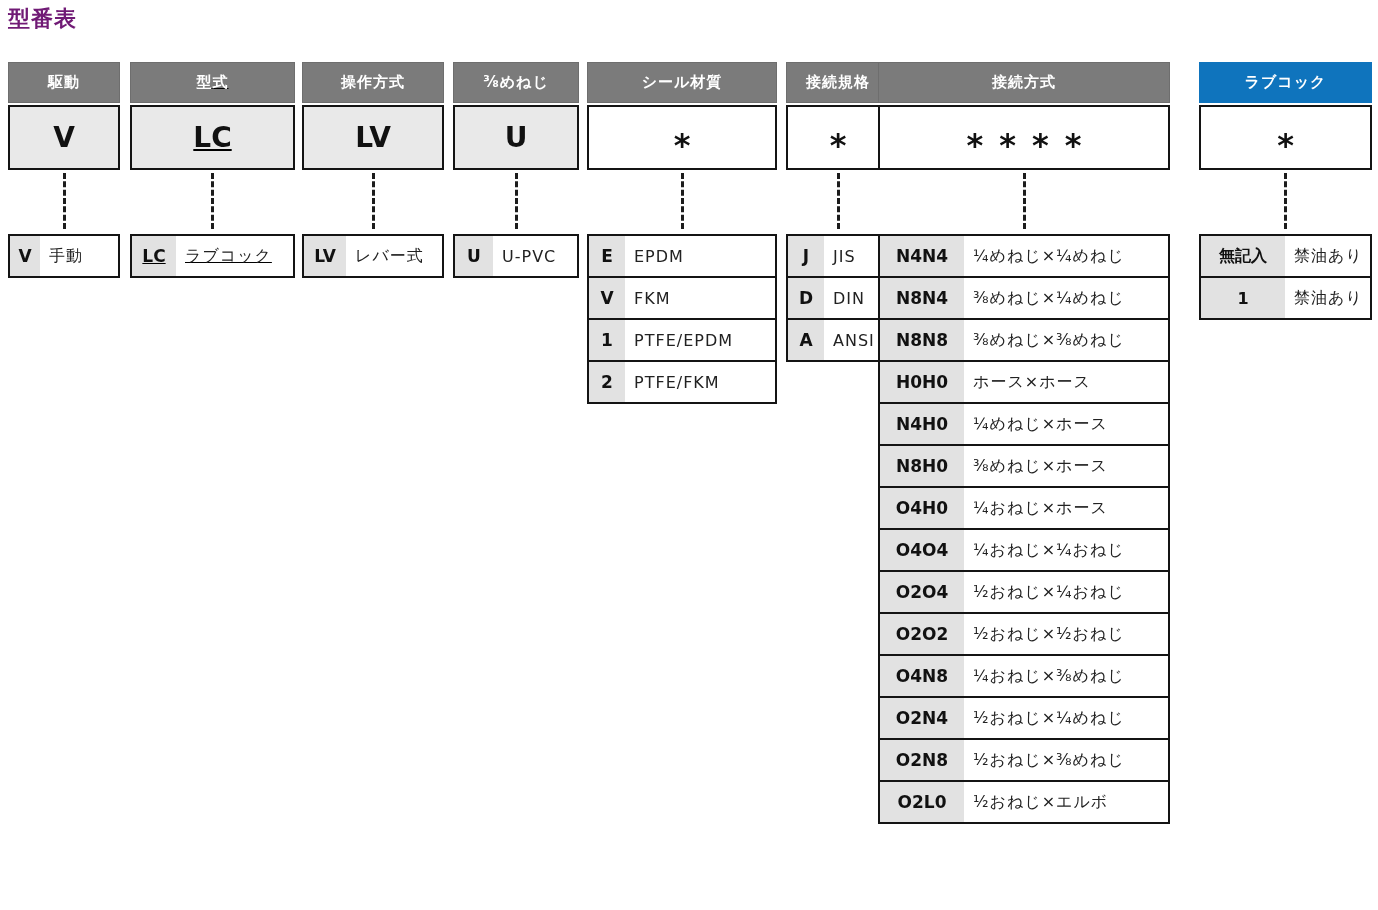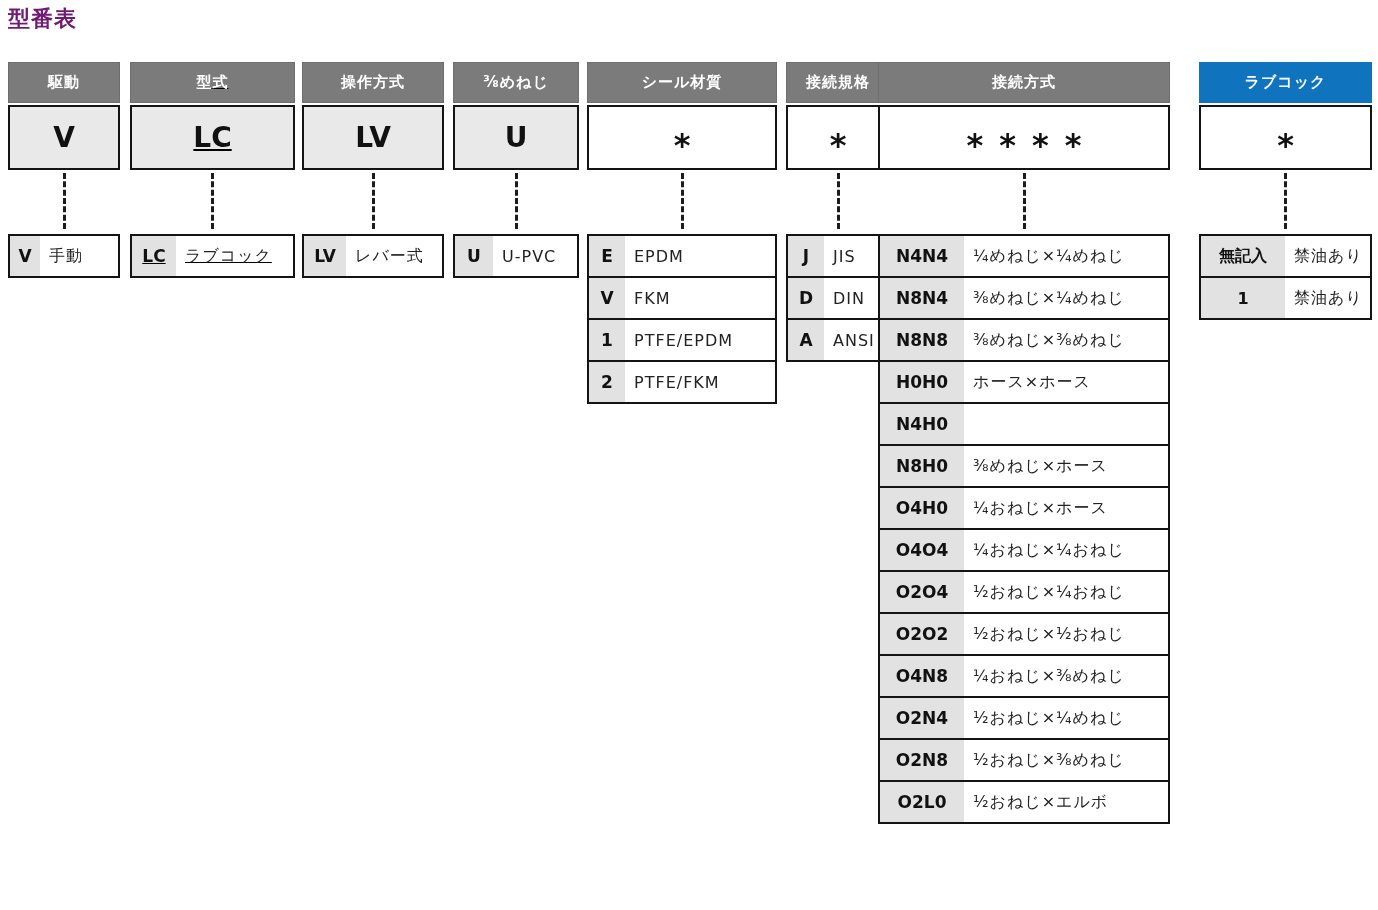--- a/index.html
+++ b/index.html
@@ -233,20 +233,21 @@
         <div class="opt-row">
           <span class="opt-code">N8N8</span>
           <span class="opt-label">⅜めねじ×⅜めねじ</span>
         </div>
         <div class="opt-row">
           <span class="opt-code">H0H0</span>
           <span class="opt-label">ホース×ホース</span>
         </div>
         <div class="opt-row">
           <span class="opt-code">N4H0</span>
+          <span class="opt-label">¼めねじ×ホース</span>
         </div>
         <div class="opt-row">
           <span class="opt-code">N8H0</span>
           <span class="opt-label">⅜めねじ×ホース</span>
         </div>
         <div class="opt-row">
           <span class="opt-code">O4H0</span>
           <span class="opt-label">¼おねじ×ホース</span>
         </div>
         <div class="opt-row">

